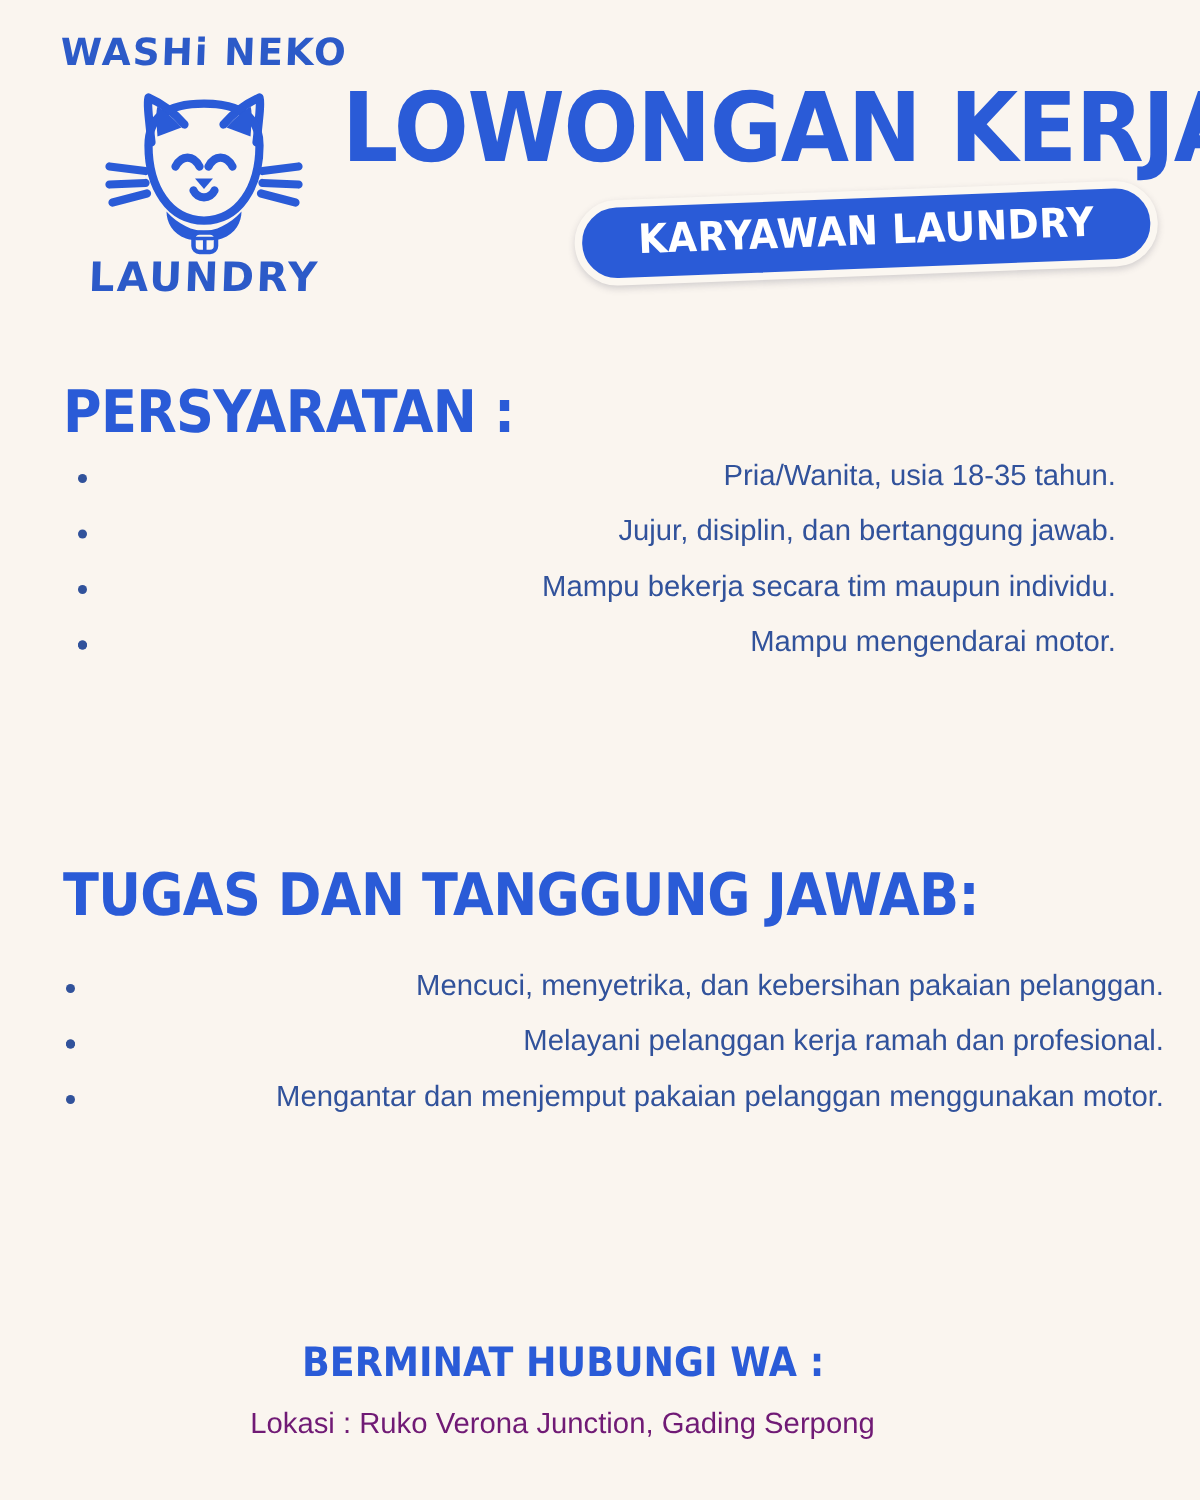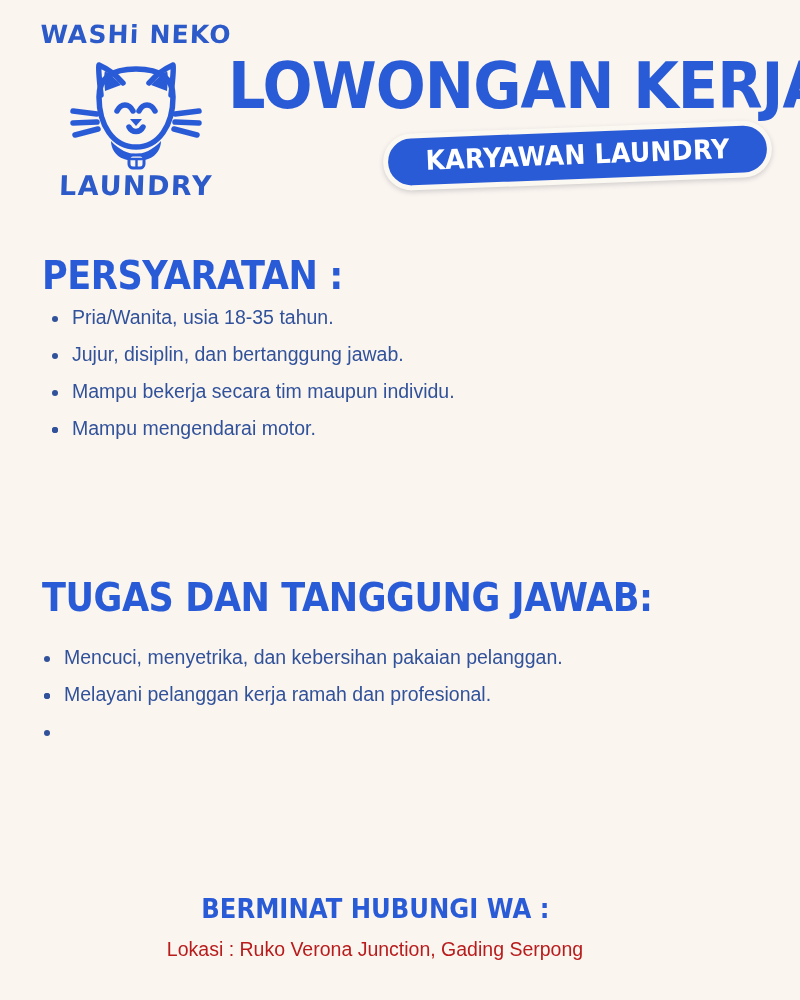--- a/index.html
+++ b/index.html
@@ -142,20 +142,21 @@
     top: 575px;
     font-size: 39px;
     transform: scaleX(0.9);
   }
 
   ul.bullets {
     position: absolute;
     margin: 0;
     padding: 0;
     list-style: none;
+    text-align: right;
   }
 
   #req-list { left: 44px; top: 308px; width: 700px; }
   #task-list { left: 36px; top: 648px; width: 740px; }
 
   ul.bullets li {
     position: relative;
     padding-left: 28px;
     color: #31529B;
     font-family: "Liberation Sans", sans-serif;
@@ -192,21 +193,21 @@
     letter-spacing: 0px;
     transform: scaleX(0.9);
     display: inline-block;
     white-space: nowrap;
   }
 
   .footer-sub {
     margin-top: 14px;
     font-family: "Liberation Sans", sans-serif;
     font-size: 19.5px;
-    color: #b91c1c;
+    color: #701a75;
     white-space: nowrap;
   }
 </style>
 </head>
 <body>
 
 <div class="poster">
 
   <div class="header">
 
@@ -276,21 +277,21 @@
     <li><span class="dot"></span></li>
     <li><span class="dot"></span><span>Mampu mengendarai motor.</span></li>
   </ul>
 
   <div class="section-heading" id="sec-task-heading">TUGAS DAN TANGGUNG JAWAB:</div>
 
   <ul class="bullets" id="task-list">
     <li><span class="dot"></span><span>Mencuci, menyetrika, dan kebersihan pakaian pelanggan.</span></li>
     <li><span class="dot"></span></li>
     <li><span class="dot"></span><span>Melayani pelanggan kerja ramah dan profesional.</span></li>
-    <li><span class="dot"></span></li>
+    <li><span class="dot"></span><span>Mengantar dan menjemput pakaian pelanggan menggunakan motor.</span></li>
   </ul>
 
   <div class="footer">
     <div class="footer-heading">BERMINAT HUBUNGI WA :</div>
     <div class="footer-sub">Lokasi : Ruko Verona Junction, Gading Serpong</div>
   </div>
 
 </div>
 
 </body></html>

